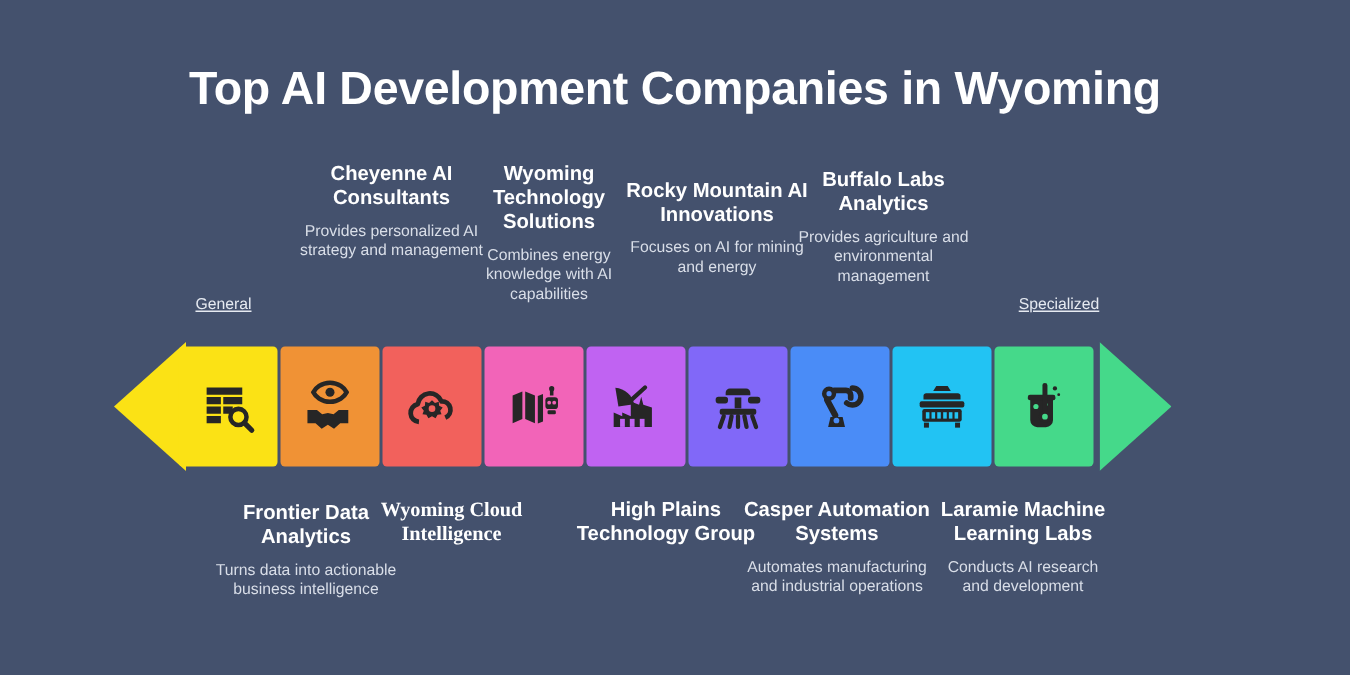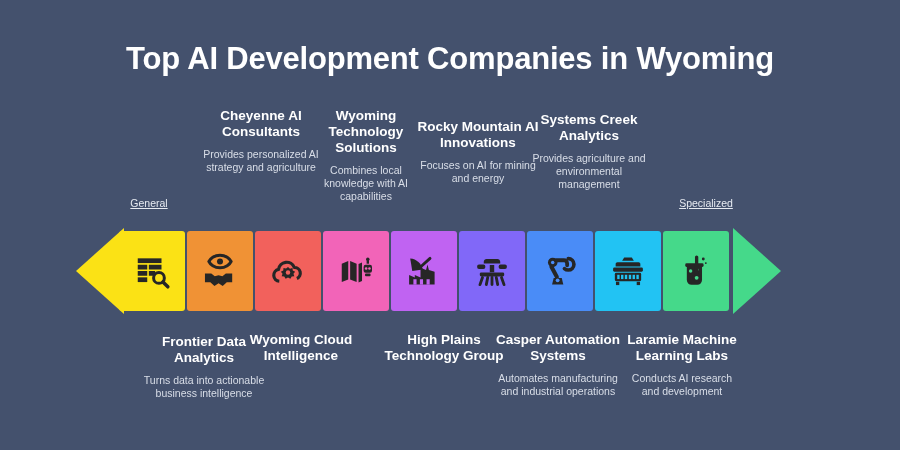--- a/index.html
+++ b/index.html
@@ -76,35 +76,35 @@
 </style>
 </head>
 <body>
 
 <div class="page">
 
   <div class="title">Top AI Development Companies in Wyoming</div>
 
   <div class="callout" style="left:196px;top:108px;width:130px;">
     <div class="c-name">Cheyenne AI Consultants</div>
-    <div class="c-desc">Provides personalized AI strategy and agriculture</div>
+    <div class="c-desc">Provides personalized AI strategy and management</div>
   </div>
 
   <div class="callout" style="left:307px;top:108px;width:118px;text-align:center;">
     <div class="c-name">Wyoming Technology Solutions</div>
-    <div class="c-desc">Combines local knowledge with AI capabilities</div>
+    <div class="c-desc">Combines energy knowledge with AI capabilities</div>
   </div>
 
   <div class="callout" style="left:417px;top:119px;width:122px;">
     <div class="c-name">Rocky Mountain AI Innovations</div>
     <div class="c-desc">Focuses on AI for mining and energy</div>
   </div>
 
   <div class="callout" style="left:524px;top:112px;width:130px;">
-    <div class="c-name">Systems Creek Analytics</div>
+    <div class="c-name">Buffalo Labs Analytics</div>
     <div class="c-desc">Provides agriculture and environmental management</div>
   </div>
 
   <div class="endcap" style="left:104px;top:197px;">General</div>
   <div class="endcap" style="left:661px;top:197px;">Specialized</div>
 
   <div class="band">
 
     <div class="arrow-left"></div>
     <div class="arrow-right"></div>
@@ -241,21 +241,21 @@
       </div>
 
     </div>
   </div>
 
   <div class="callout" style="left:110px;top:334px;width:128px;margin-left:30px;">
     <div class="c-name">Frontier Data Analytics</div>
     <div class="c-desc">Turns data into actionable business intelligence</div>
   </div>
 
-  <div class="callout" style="left:242px;top:332px;width:118px;">
+  <div class="callout" style="left:242px;top:332px;width:118px;font-family:Liberation Serif, serif;">
     <div class="c-name">Wyoming Cloud Intelligence</div>
   </div>
 
   <div class="callout" style="left:380px;top:332px;width:128px;">
     <div class="c-name">High Plains Technology Group</div>
   </div>
 
   <div class="callout" style="left:494px;top:332px;width:128px;">
     <div class="c-name">Casper Automation Systems</div>
     <div class="c-desc">Automates manufacturing and industrial operations</div>

